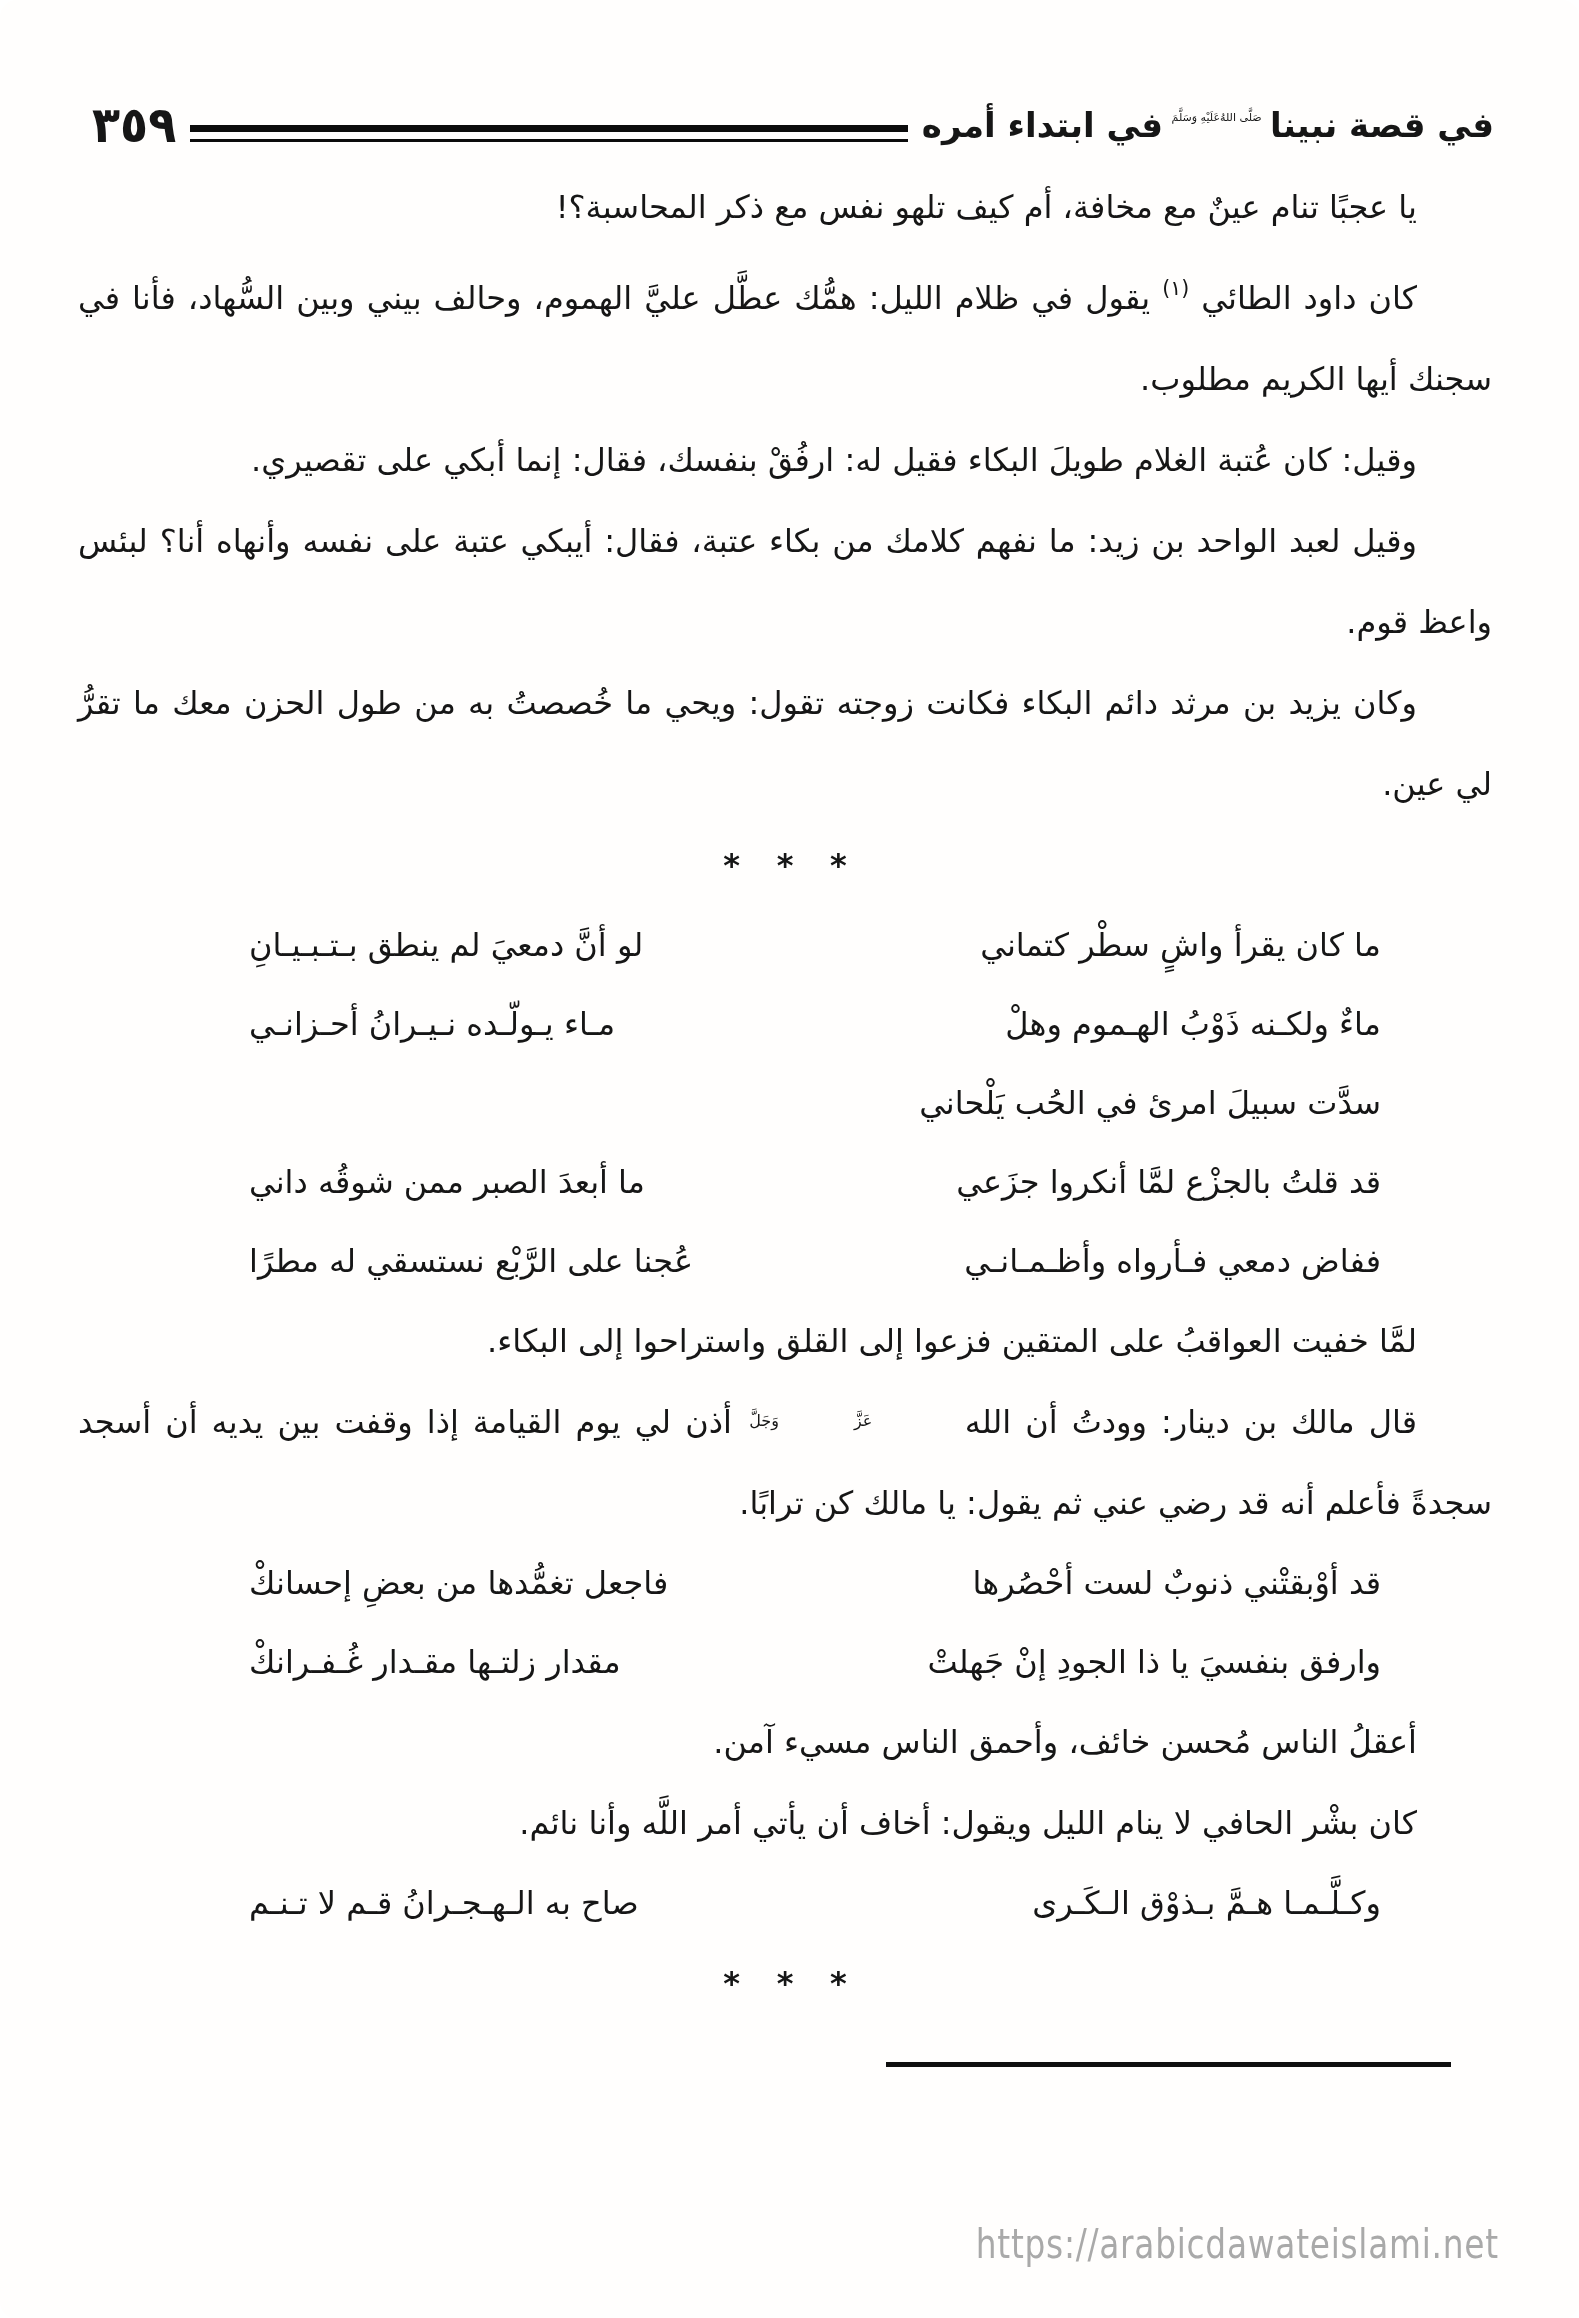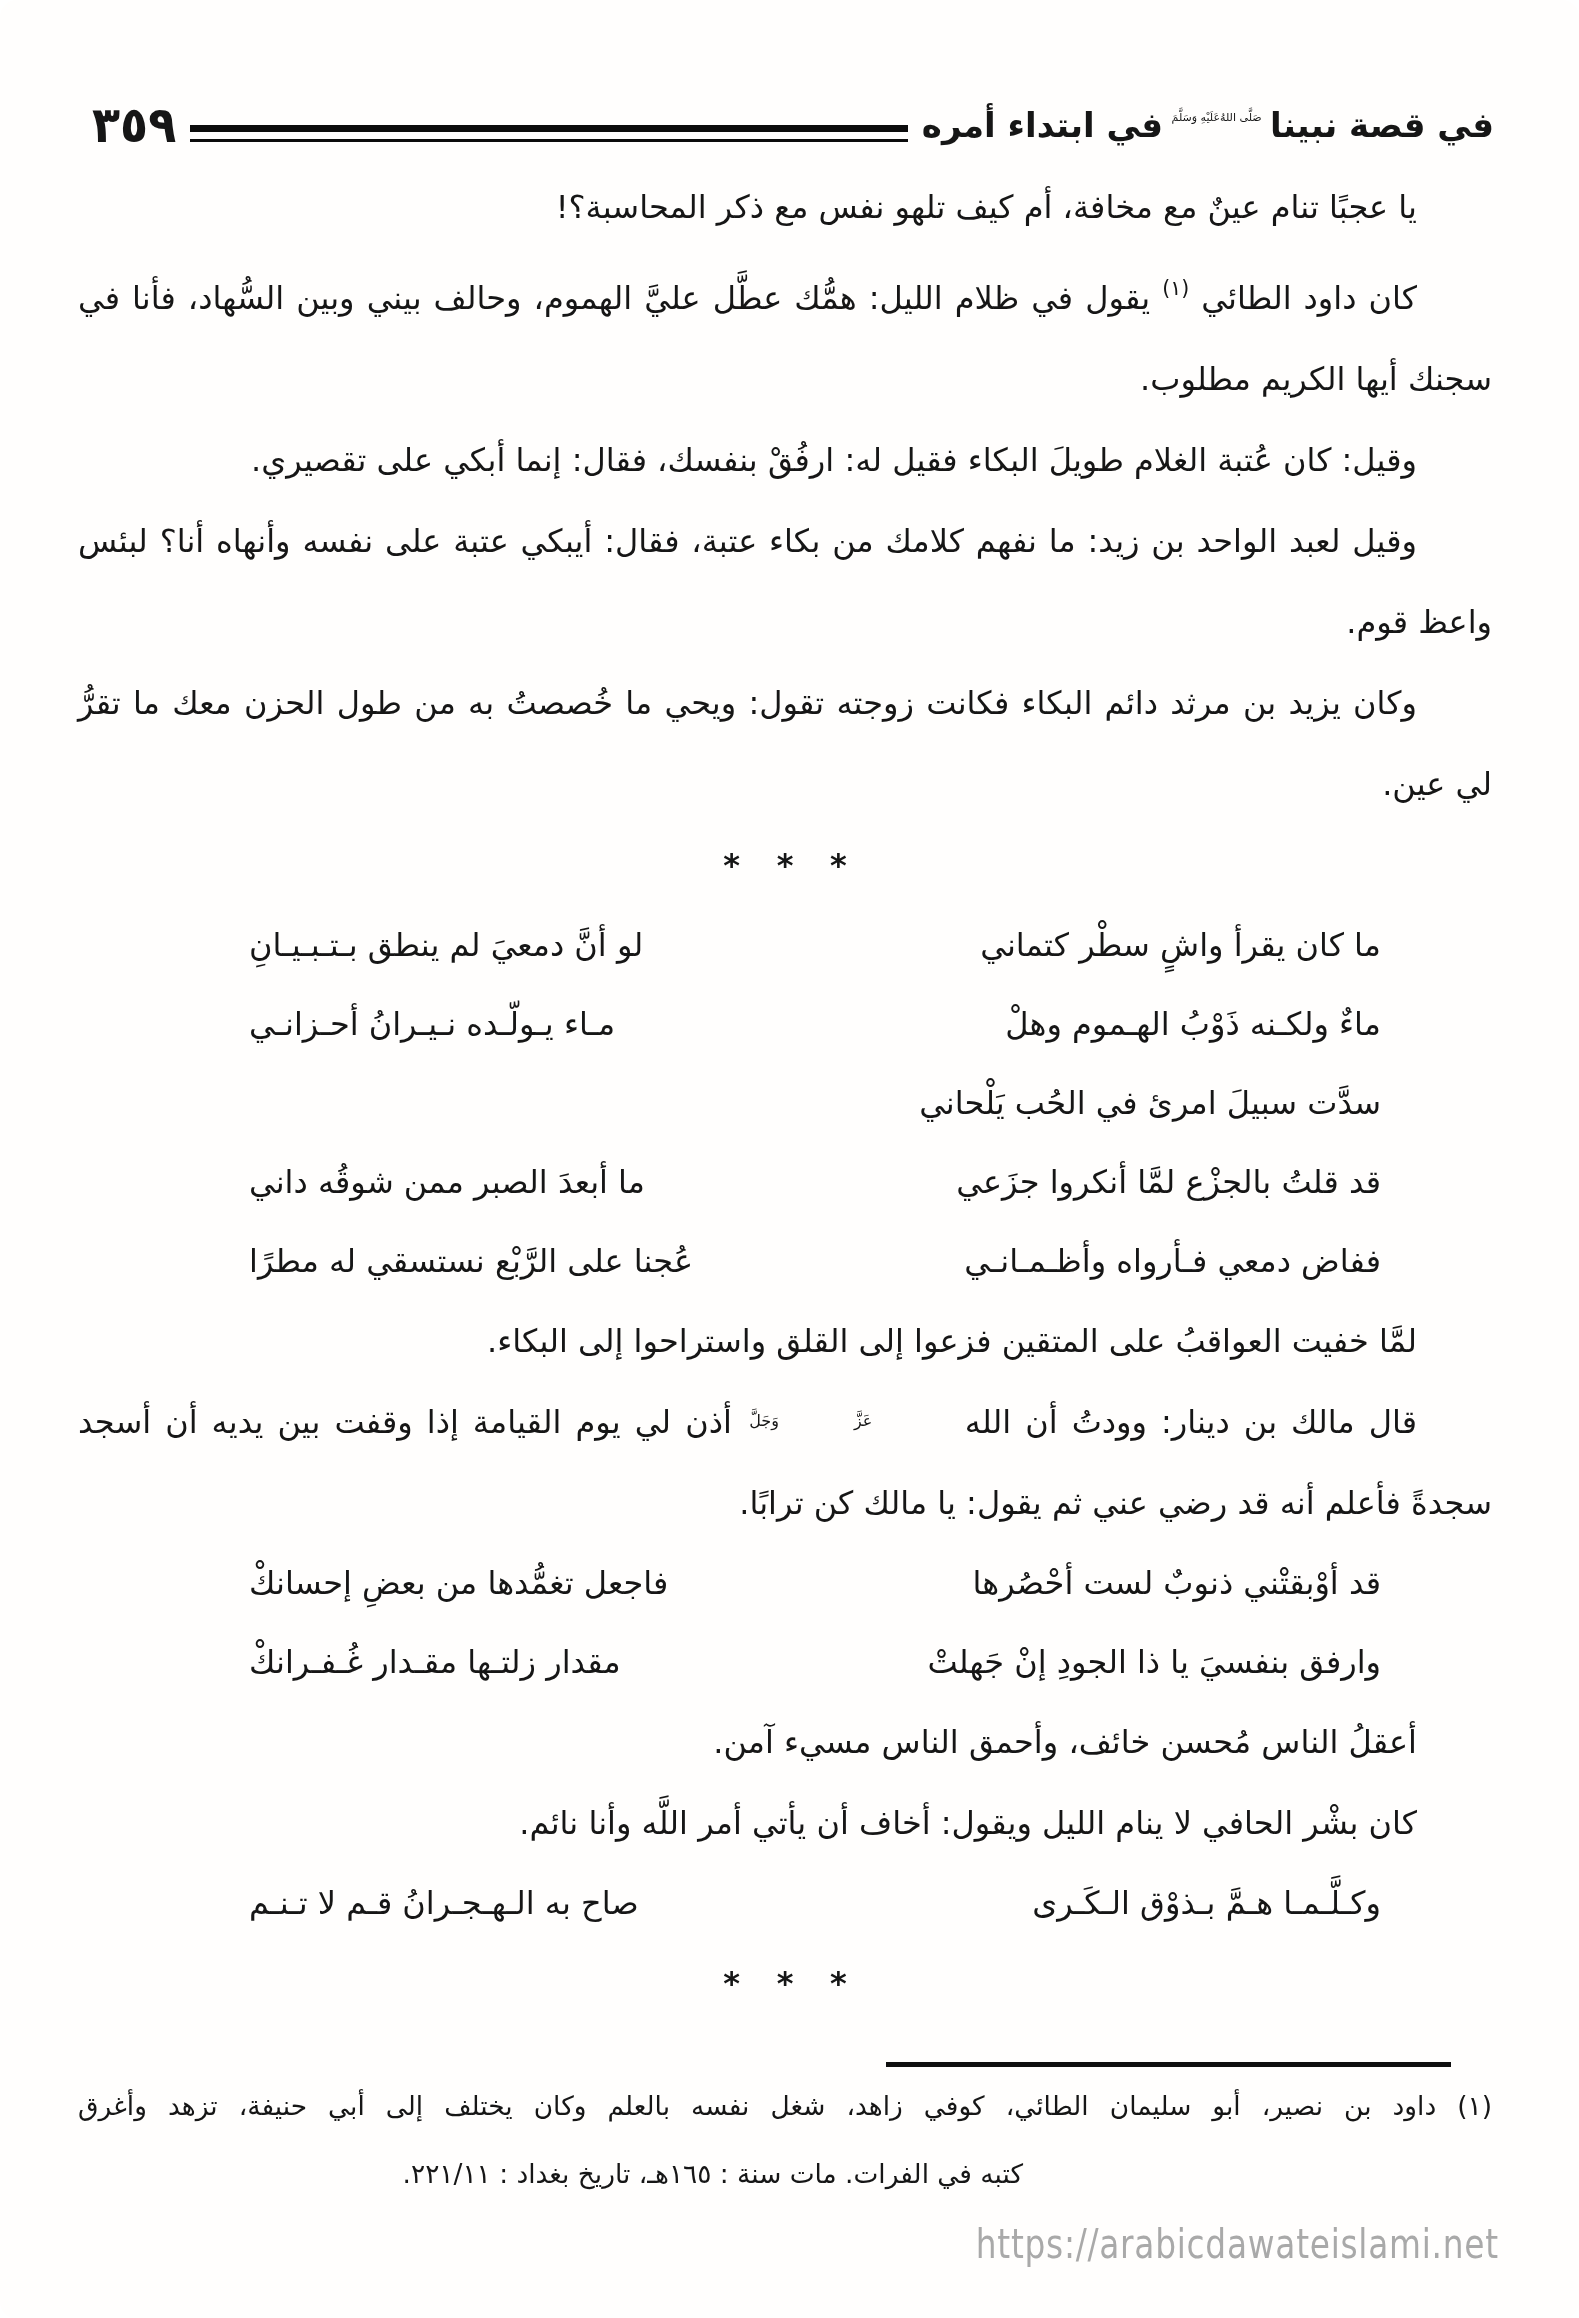--- a/index.html
+++ b/index.html
@@ -163,23 +163,19 @@
     <div class="poem">
       <div class="verse">
         <span class="hemi">وكـلَّـمـا هـمَّ بـذوْق الـكَـرى</span>
         <span class="hemi">صاح به الـهـجـرانُ قـم لا تـنـم</span>
       </div>
     </div>
 
     <p class="stars">* * *</p>
 
     <div class="footnote-sep"></div>
-    <div class="footnote">
-      <p class="fn-line1">(١) داود بن نصير، أبو سليمان الطائي، كوفي زاهد، شغل نفسه بالعلم وكان يختلف إلى أبي حنيفة، تزهد وأغرق</p>
-      <p class="fn-line2">كتبه في الفرات. مات سنة : ١٦٥هـ، تاريخ بغداد : ٢٢١/١١.</p>
-    </div>
 
   </div>
 
   <div class="watermark">https://arabicdawateislami.net</div>
 
 </div>
 
 
 </body></html>

